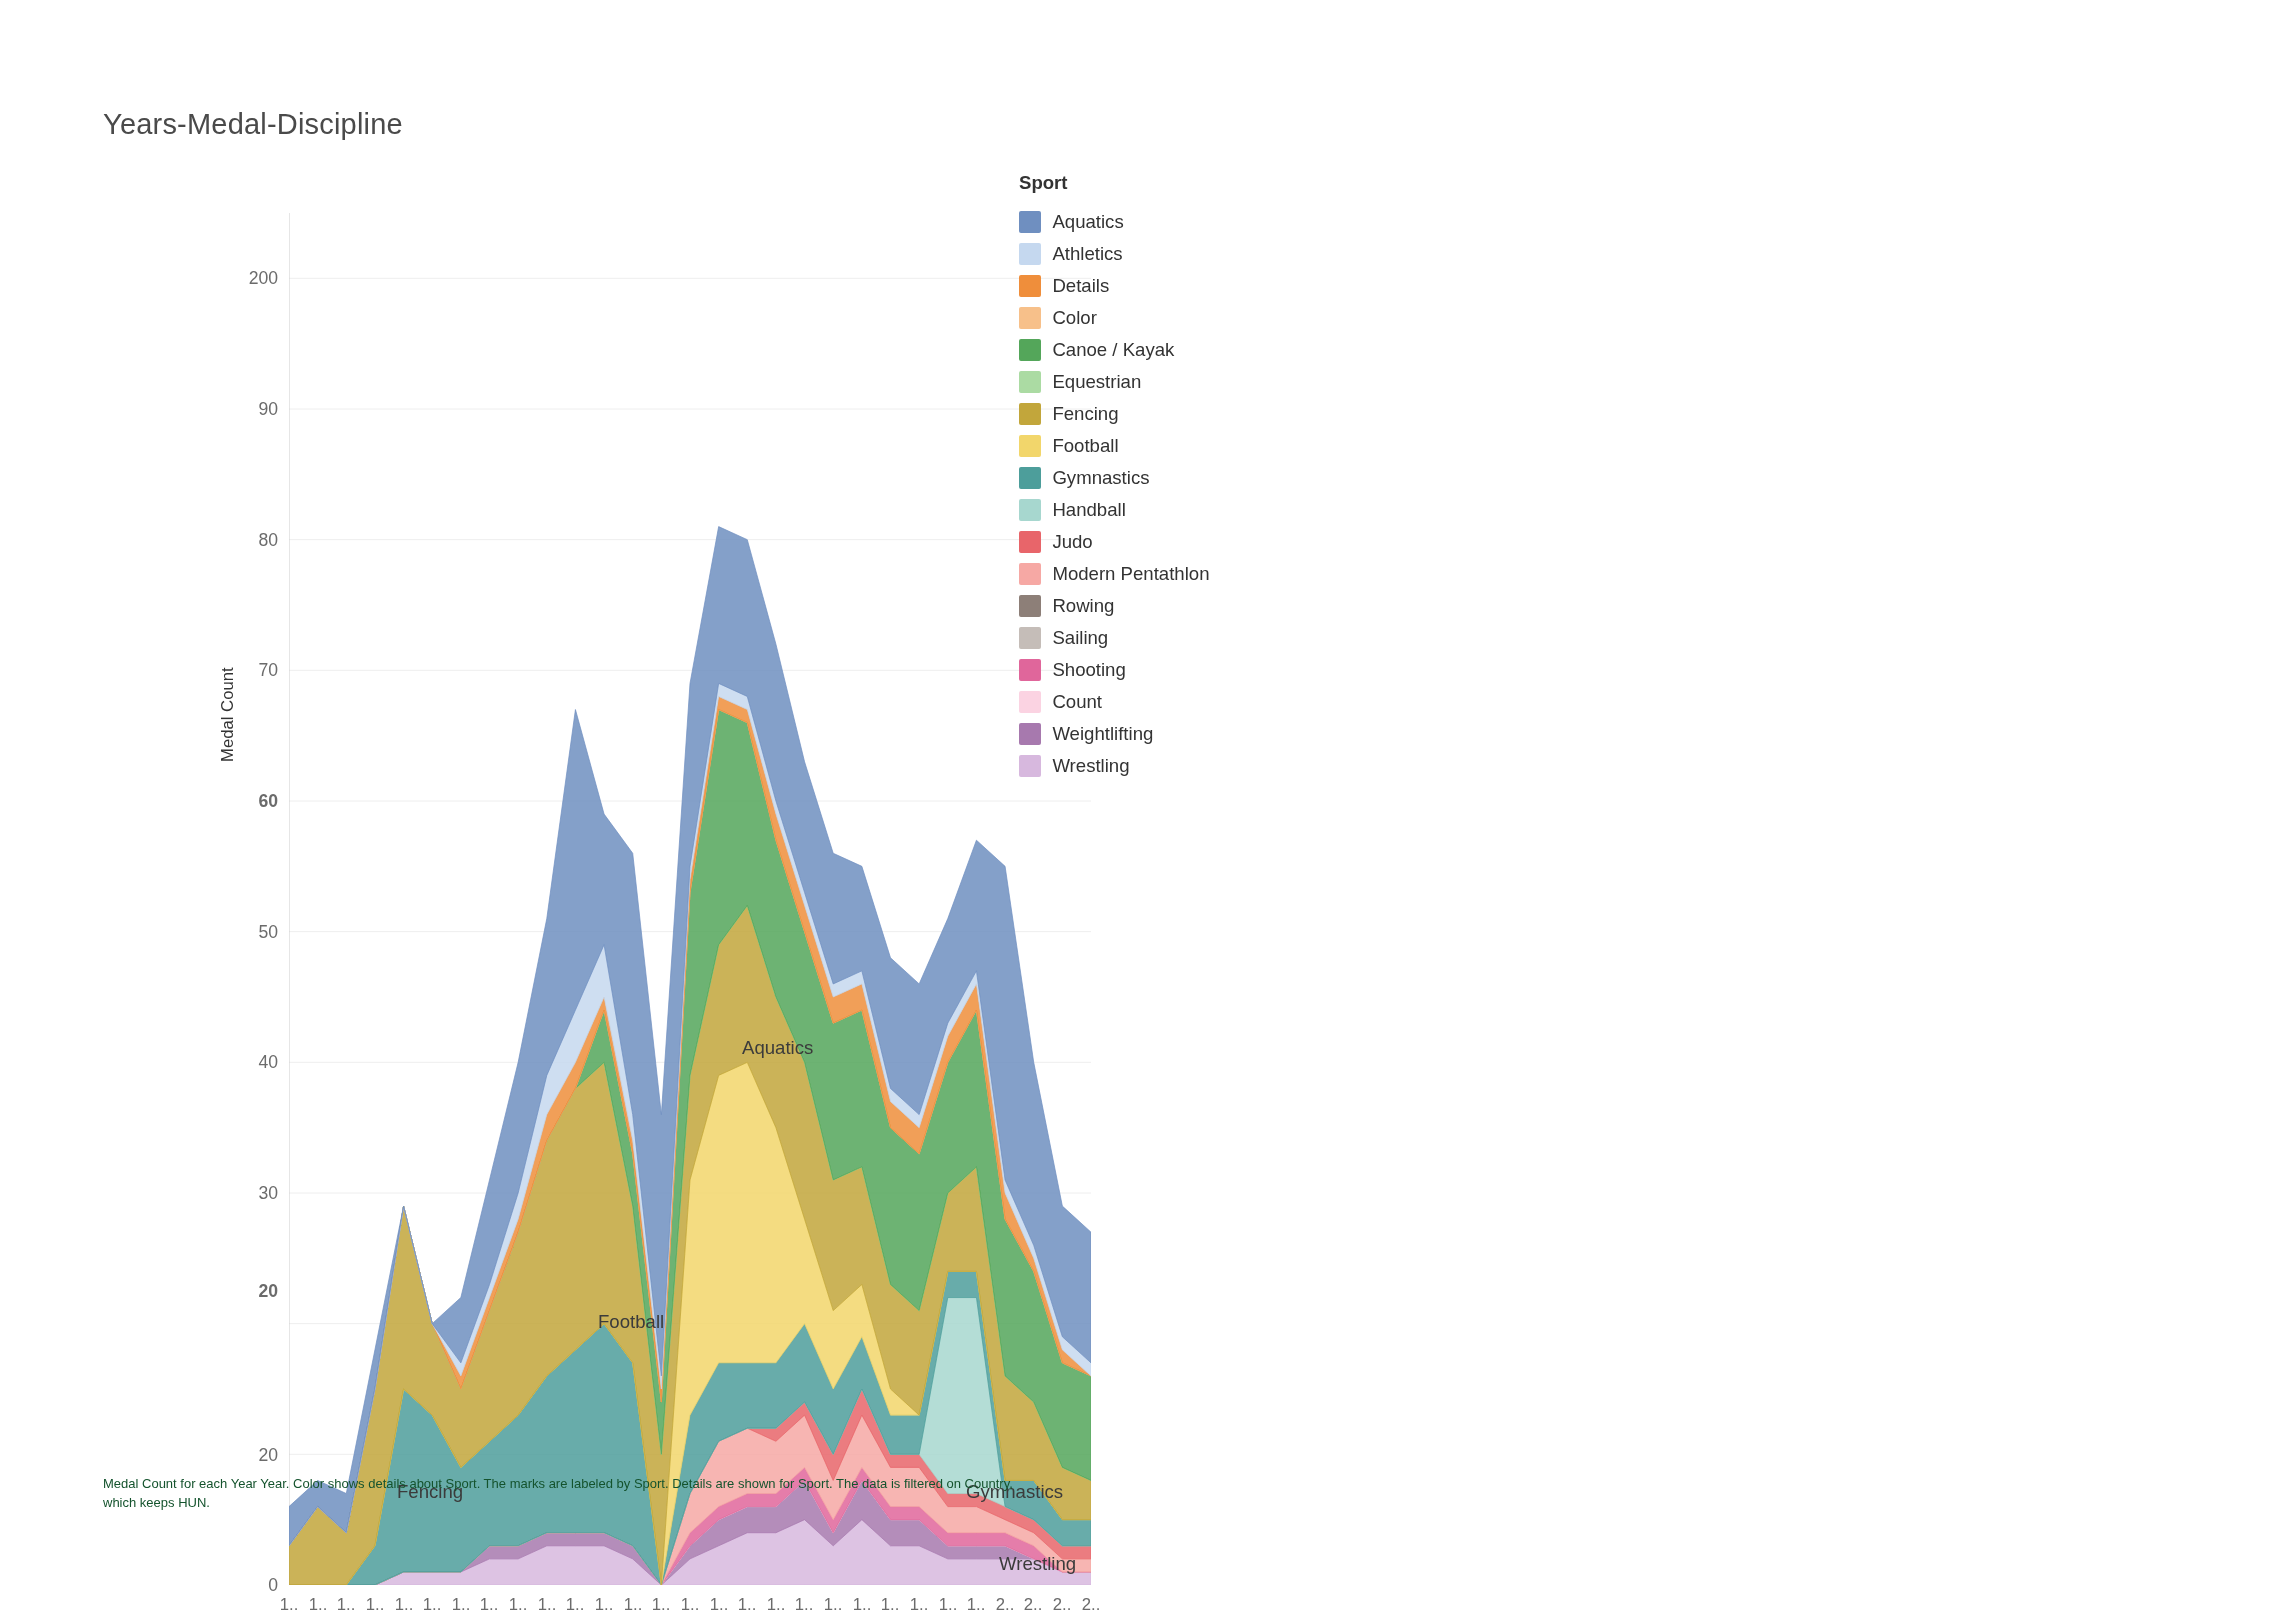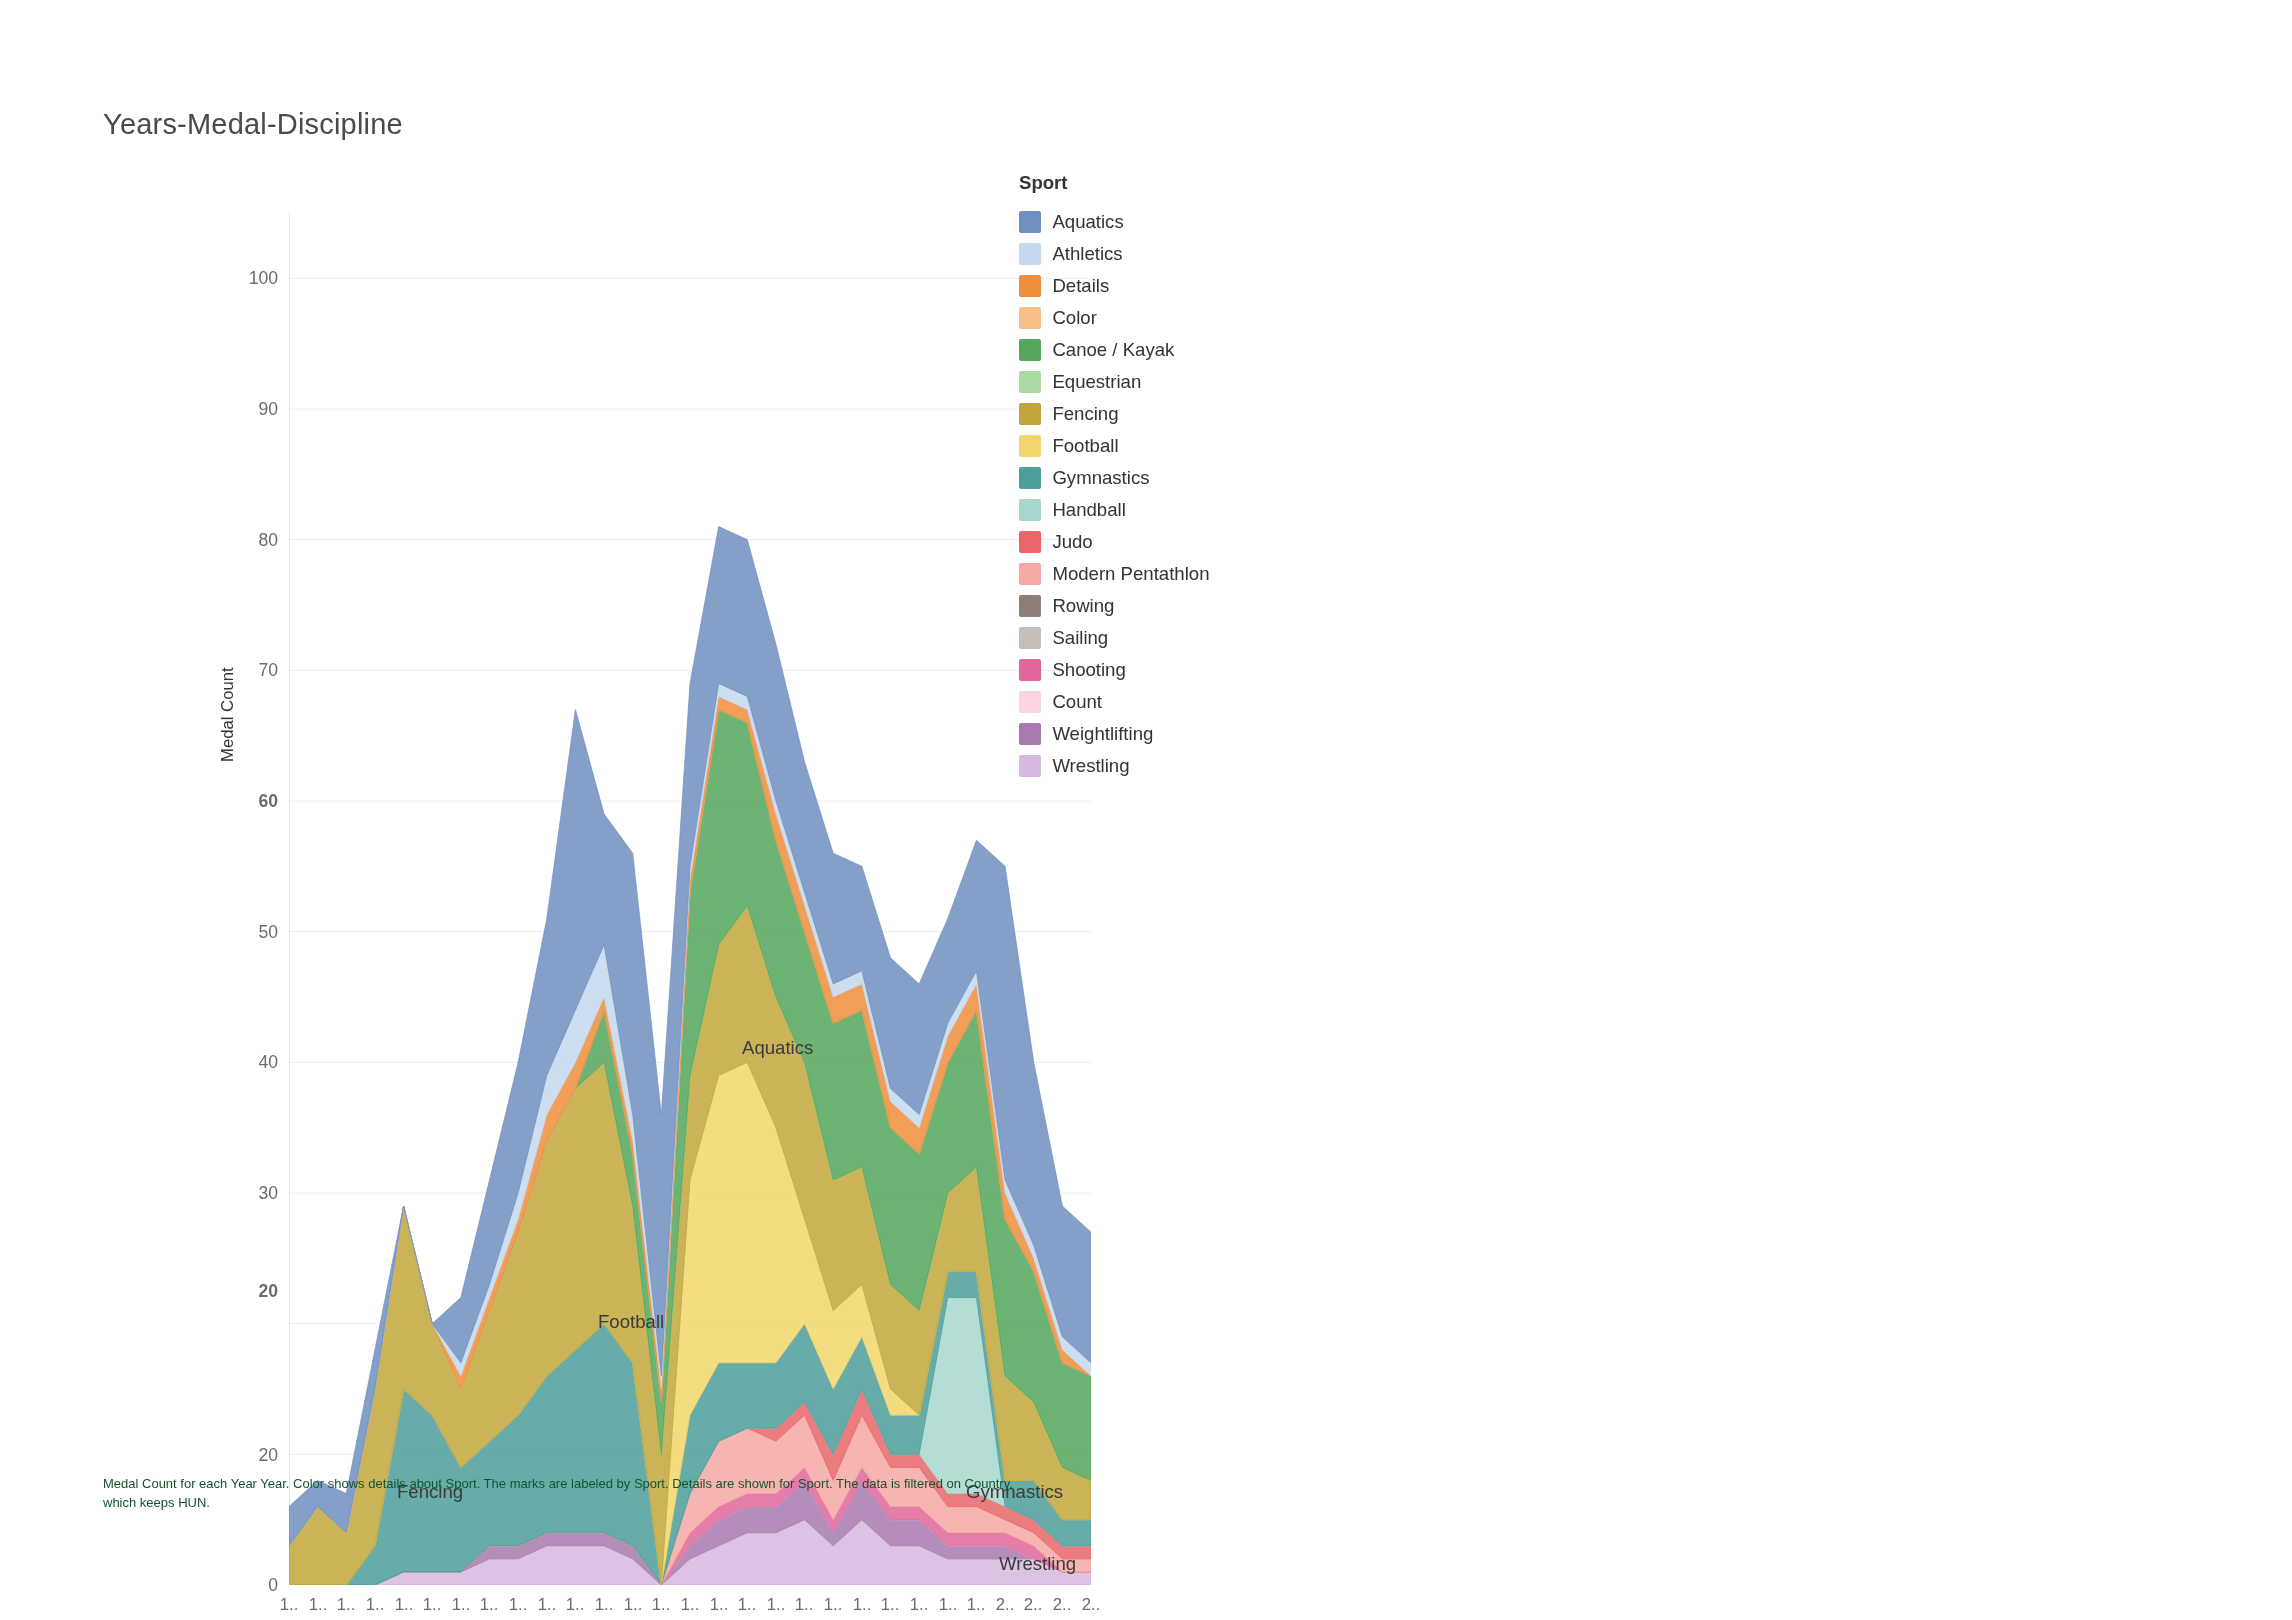--- a/index.html
+++ b/index.html
@@ -150,21 +150,21 @@
       <div class="y-tick-label" style="top: 1372px;">0</div>
       <div class="y-tick-label" style="top: 1242px;">20</div>
       <div class="y-tick-label" style="top: 1078px; font-weight: bold;">20</div>
       <div class="y-tick-label" style="top: 980px;">30</div>
       <div class="y-tick-label" style="top: 849px;">40</div>
       <div class="y-tick-label" style="top: 719px;">50</div>
       <div class="y-tick-label" style="top: 588px; font-weight: bold;">60</div>
       <div class="y-tick-label" style="top: 457px;">70</div>
       <div class="y-tick-label" style="top: 327px;">80</div>
       <div class="y-tick-label" style="top: 196px;">90</div>
-      <div class="y-tick-label" style="top: 65px;">100</div>
+      <div class="y-tick-label" style="top: 65px;">200</div>
     </div>
   <div id="x-ticks-wrap">
       <div class="x-tick-label" style="left: 0px;">1..</div>
       <div class="x-tick-label" style="left: 29px;">1..</div>
       <div class="x-tick-label" style="left: 57px;">1..</div>
       <div class="x-tick-label" style="left: 86px;">1..</div>
       <div class="x-tick-label" style="left: 115px;">1..</div>
       <div class="x-tick-label" style="left: 143px;">1..</div>
       <div class="x-tick-label" style="left: 172px;">1..</div>
       <div class="x-tick-label" style="left: 200px;">1..</div>

